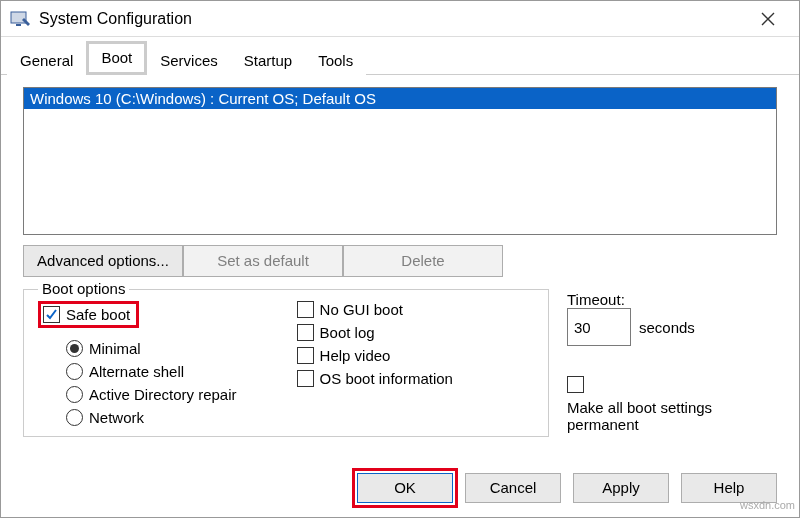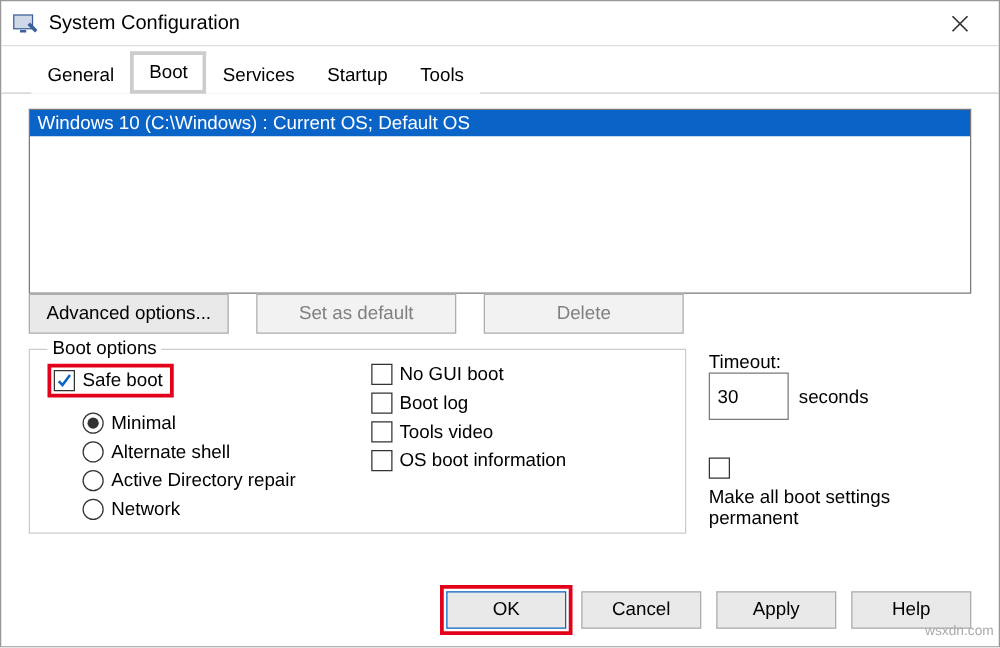--- a/index.html
+++ b/index.html
@@ -2,28 +2,28 @@
 <html><head>
 <meta charset="utf-8">
 <style>
 * { box-sizing: border-box; font-family: "Segoe UI", Tahoma, sans-serif; font-size: 15px; }
 body { margin: 0; background: #fff; color: #000; }
 .window { width: 800px; height: 518px; border: 1px solid #999; background: #fff; position: relative; }
 .titlebar { display: flex; align-items: center; height: 36px; border-bottom: 1px solid #ddd; padding: 0 8px; }
 .titlebar .icon-wrap { width: 22px; height: 22px; margin-right: 8px; display: flex; align-items: center; justify-content: center; }
 .titlebar .title { flex: 1; font-size: 16px; }
 .titlebar .close { width: 46px; height: 30px; display: flex; align-items: center; justify-content: center; cursor: pointer; }
-.tabs { display: flex; align-items: flex-end; padding: 0 24px; height: 34px; border-bottom: 1px solid #ccc; margin-top: 4px; }
+.tabs { display: flex; align-items: flex-end; padding: 0 6px; height: 34px; border-bottom: 1px solid #ccc; margin-top: 4px; }
 .tab { padding: 5px 12px 6px 12px; border: 1px solid transparent; border-bottom: none; cursor: pointer; position: relative; top: 1px; background:#fff;}
 .tab.active { border-color: #ccc; background: #fff; }
 .hlbox { border: 3px solid #e2001a; }
 .content { padding: 12px 22px 8px 22px; }
 .listbox { width: 100%; height: 148px; border: 1px solid #7a7a7a; background: #fff; overflow: hidden; }
 .listitem { background: #0a63c7; color: #fff; padding: 2px 6px; font-size: 15px; white-space: nowrap; }
-.toolbar { display: flex; gap: 22px; }
+.toolbar { display: flex; margin-top: 10px; }
 .btn { min-width: 160px; height: 32px; border: 1px solid #adadad; background: #e9e9e9; text-align: center; line-height: 30px; cursor: pointer; }
 .btn.disabled { color: #808080; background: #f2f2f2; pointer-events: none; }
 .lower { display: flex; margin-top: 12px; gap: 18px; }
 .fieldset { border: 1px solid #ccc; padding: 2px 1px 10px 14px; flex: 1; }
 .legend { position: relative; top: -12px; background: #fff; display: inline-block; padding: 0 4px; font-size: 15px; }
 .cols { display: flex; gap: 60px; margin-top: -8px; }
 .col { display: flex; flex-direction: column; gap: 6px; }
 .chk, .rad { display: flex; align-items: center; gap: 6px; font-size: 15px; }
 .cbox { width: 17px; height: 17px; border: 1px solid #333; display: flex; align-items: center; justify-content: center; }
 .rbox { width: 17px; height: 17px; border: 1.5px solid #333; border-radius: 50%; display: flex; align-items: center; justify-content: center; }
@@ -114,21 +114,21 @@
             <div class="chk">
               <div class="cbox"></div>
               <span>No GUI boot</span>
             </div>
             <div class="chk">
               <div class="cbox"></div>
               <span>Boot log</span>
             </div>
             <div class="chk">
               <div class="cbox"></div>
-              <span>Tools video</span>
+              <span>Help video</span>
             </div>
             <div class="chk">
               <div class="cbox"></div>
               <span>OS boot information</span>
             </div>
           </div>
         </div>
       </div>
 
       <div class="rightpane">

